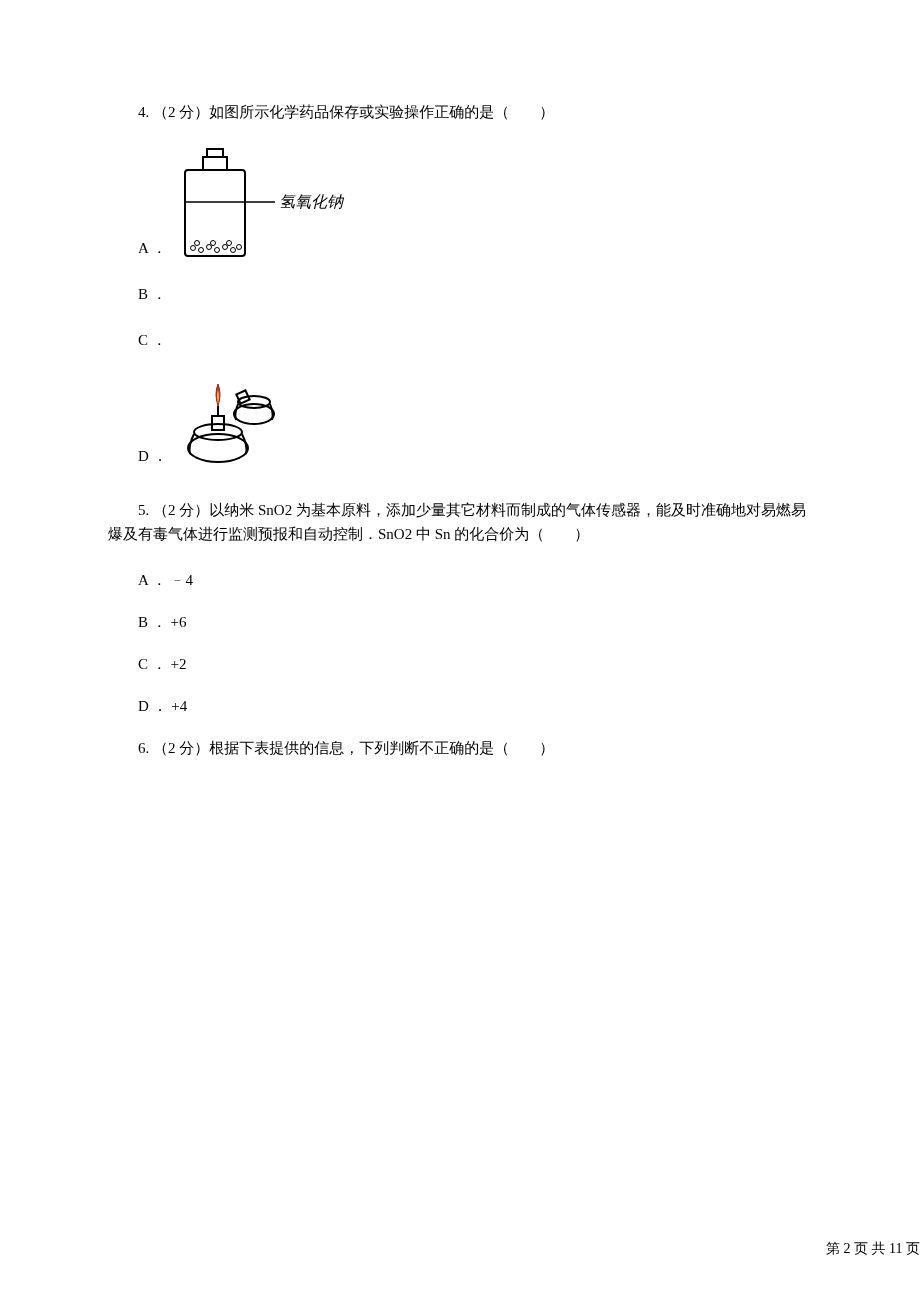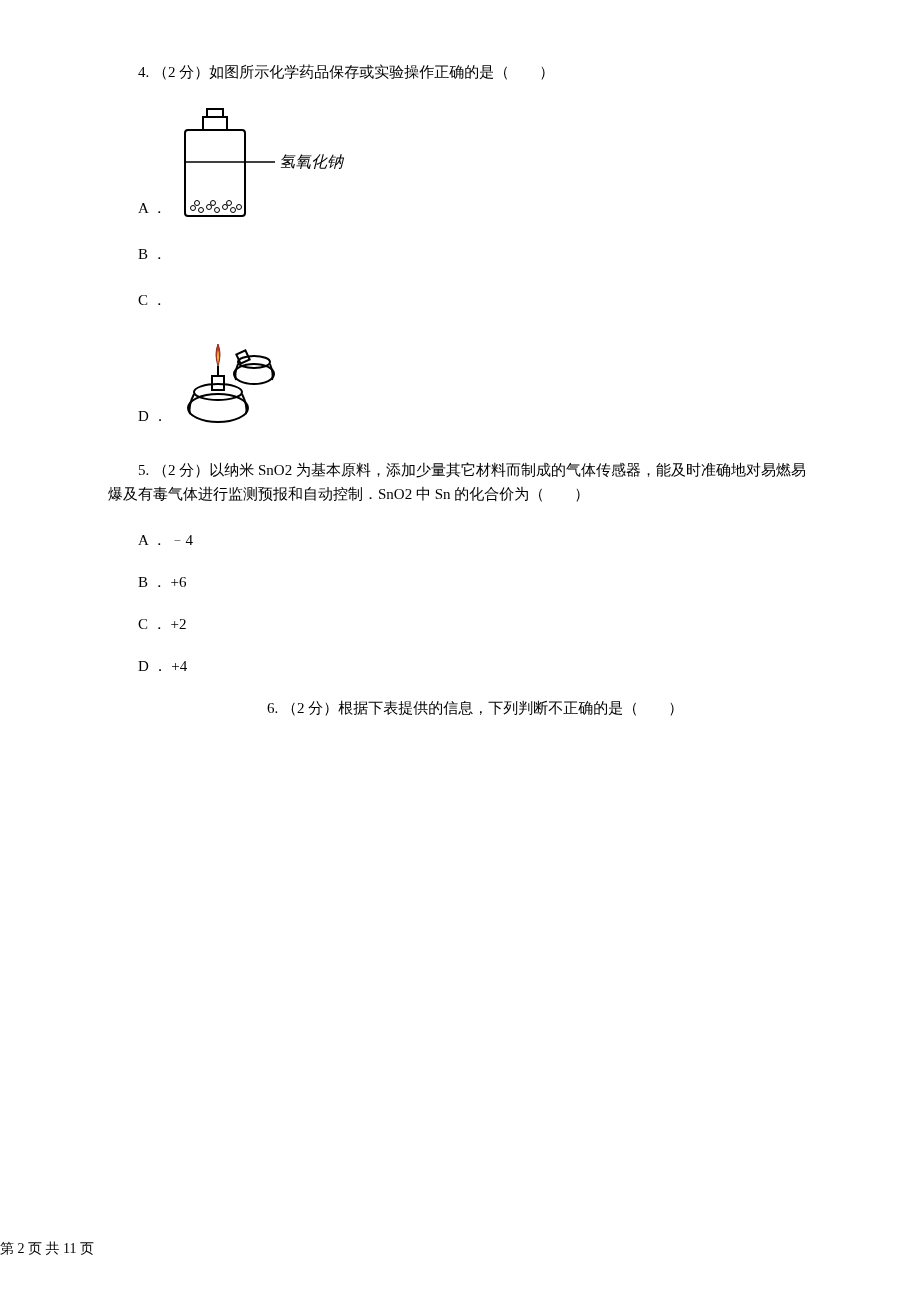--- a/index.html
+++ b/index.html
@@ -7,21 +7,21 @@
       width: 920px;
       height: 1302px;
       background: #fff;
       font-family: "SimSun", "宋体", serif;
       font-size: 15px;
       color: #000;
       line-height: 1.6;
       position: relative;
     }
     .page-content {
-      padding: 60px 108px 0 108px;
+      padding: 100px 108px 0 108px;
     }
     .question-header {
       text-indent: 2em;
       margin-bottom: 20px;
     }
     .option-row {
       margin-bottom: 20px;
       display: flex;
       align-items: flex-end;
     }
@@ -40,28 +40,27 @@
       font-style: italic;
     }
     .q5-text {
       margin-top: 28px;
       margin-bottom: 22px;
     }
     .q5-text .line1 { text-indent: 2em; margin-top: 24px; }
     .q6-text {
       text-indent: 2em;
       margin-top: 0;
-      text-align: center;
     }
     .footer {
       position: absolute;
       bottom: 42px;
       left: 0;
       right: 0;
-      text-align: left;
+      text-align: right;
       font-size: 14px;
     }
     svg { display: block; }
   </style>
 </head>
 <body>
 
 <div class="page-content">
 
   <div class="question-header">4.  （2 分）如图所示化学药品保存或实验操作正确的是（　　）</div>

